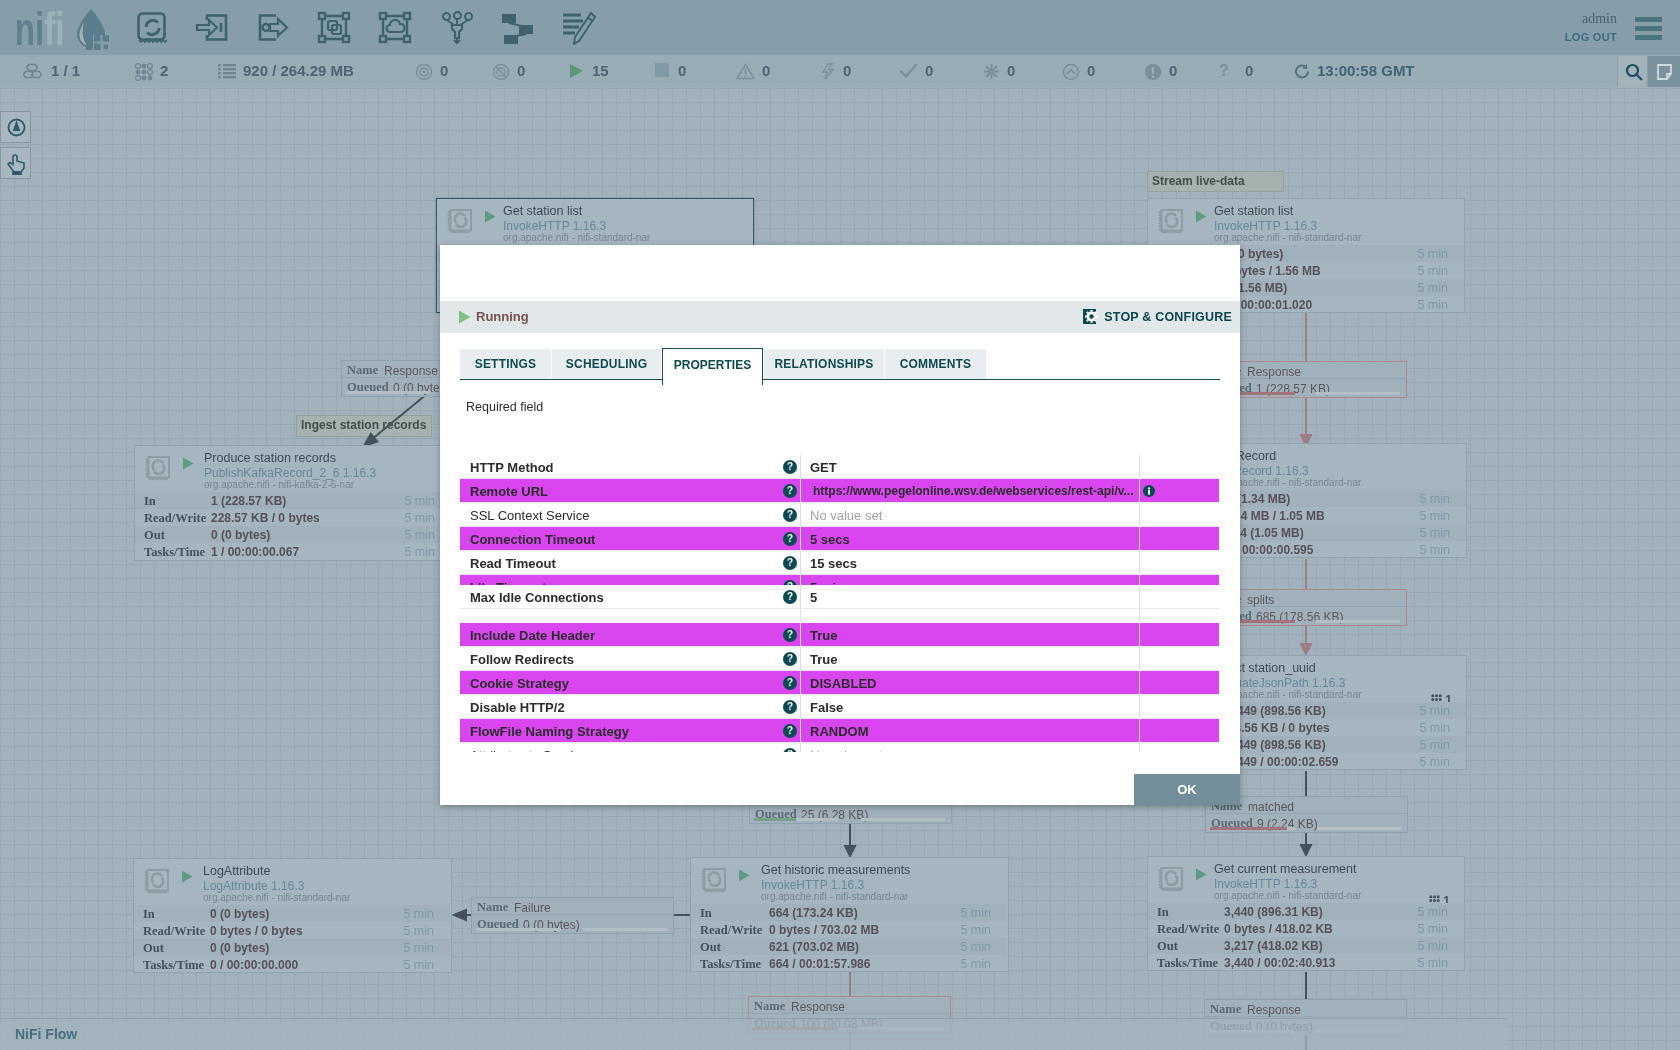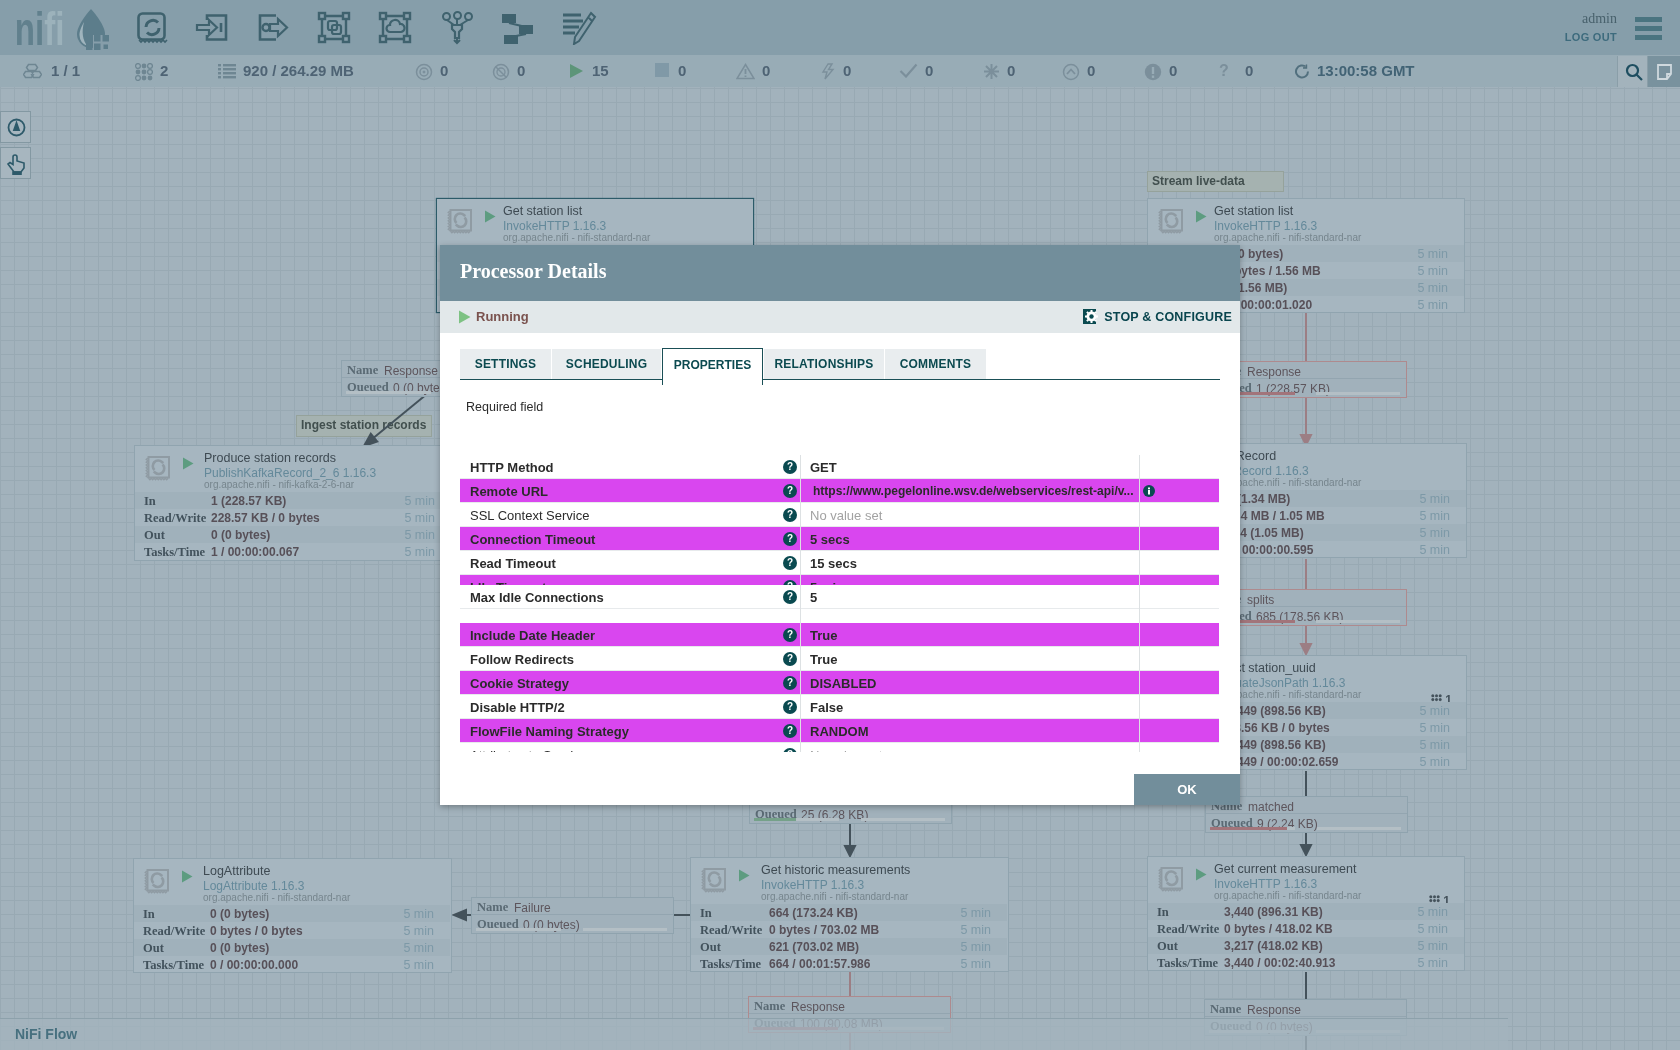--- a/index.html
+++ b/index.html
@@ -708,23 +708,20 @@
     <div id="sb-btn">
       <svg style="position:absolute;left:9px;top:8px" width="15" height="16" viewBox="0 0 15 16" fill="none" stroke="#cfd9de" stroke-width="1.8">
         <path d="M1,1 H14 V10 L10,15 H1 Z M14,10 H10 V15"></path>
       </svg>
     </div>
   </div>
   <div id="bottombar">
       <span>NiFi Flow</span>
     </div>
   <div id="modal">
-    <div id="mhead">
-        <span>Processor Details</span>
-      </div>
     <div id="mstatus">
       <svg style="position:absolute;left:18px;top:9px" width="13" height="14" viewBox="0 0 13 14" fill="#7dc283">
           <path d="M1,0.5 L12.5,7 L1,13.5 Z"></path>
         </svg>
       <span id="mrun">Running</span>
       <span id="mstop"><svg style="vertical-align:-3px;margin-right:5px" width="16" height="15" viewBox="0 0 16 15">
             <rect x="0" y="0" width="13" height="15" fill="#0a4a50"></rect>
             <g fill="#ffffff">
               <circle cx="8.5" cy="7.5" r="5"></circle>
             </g>

